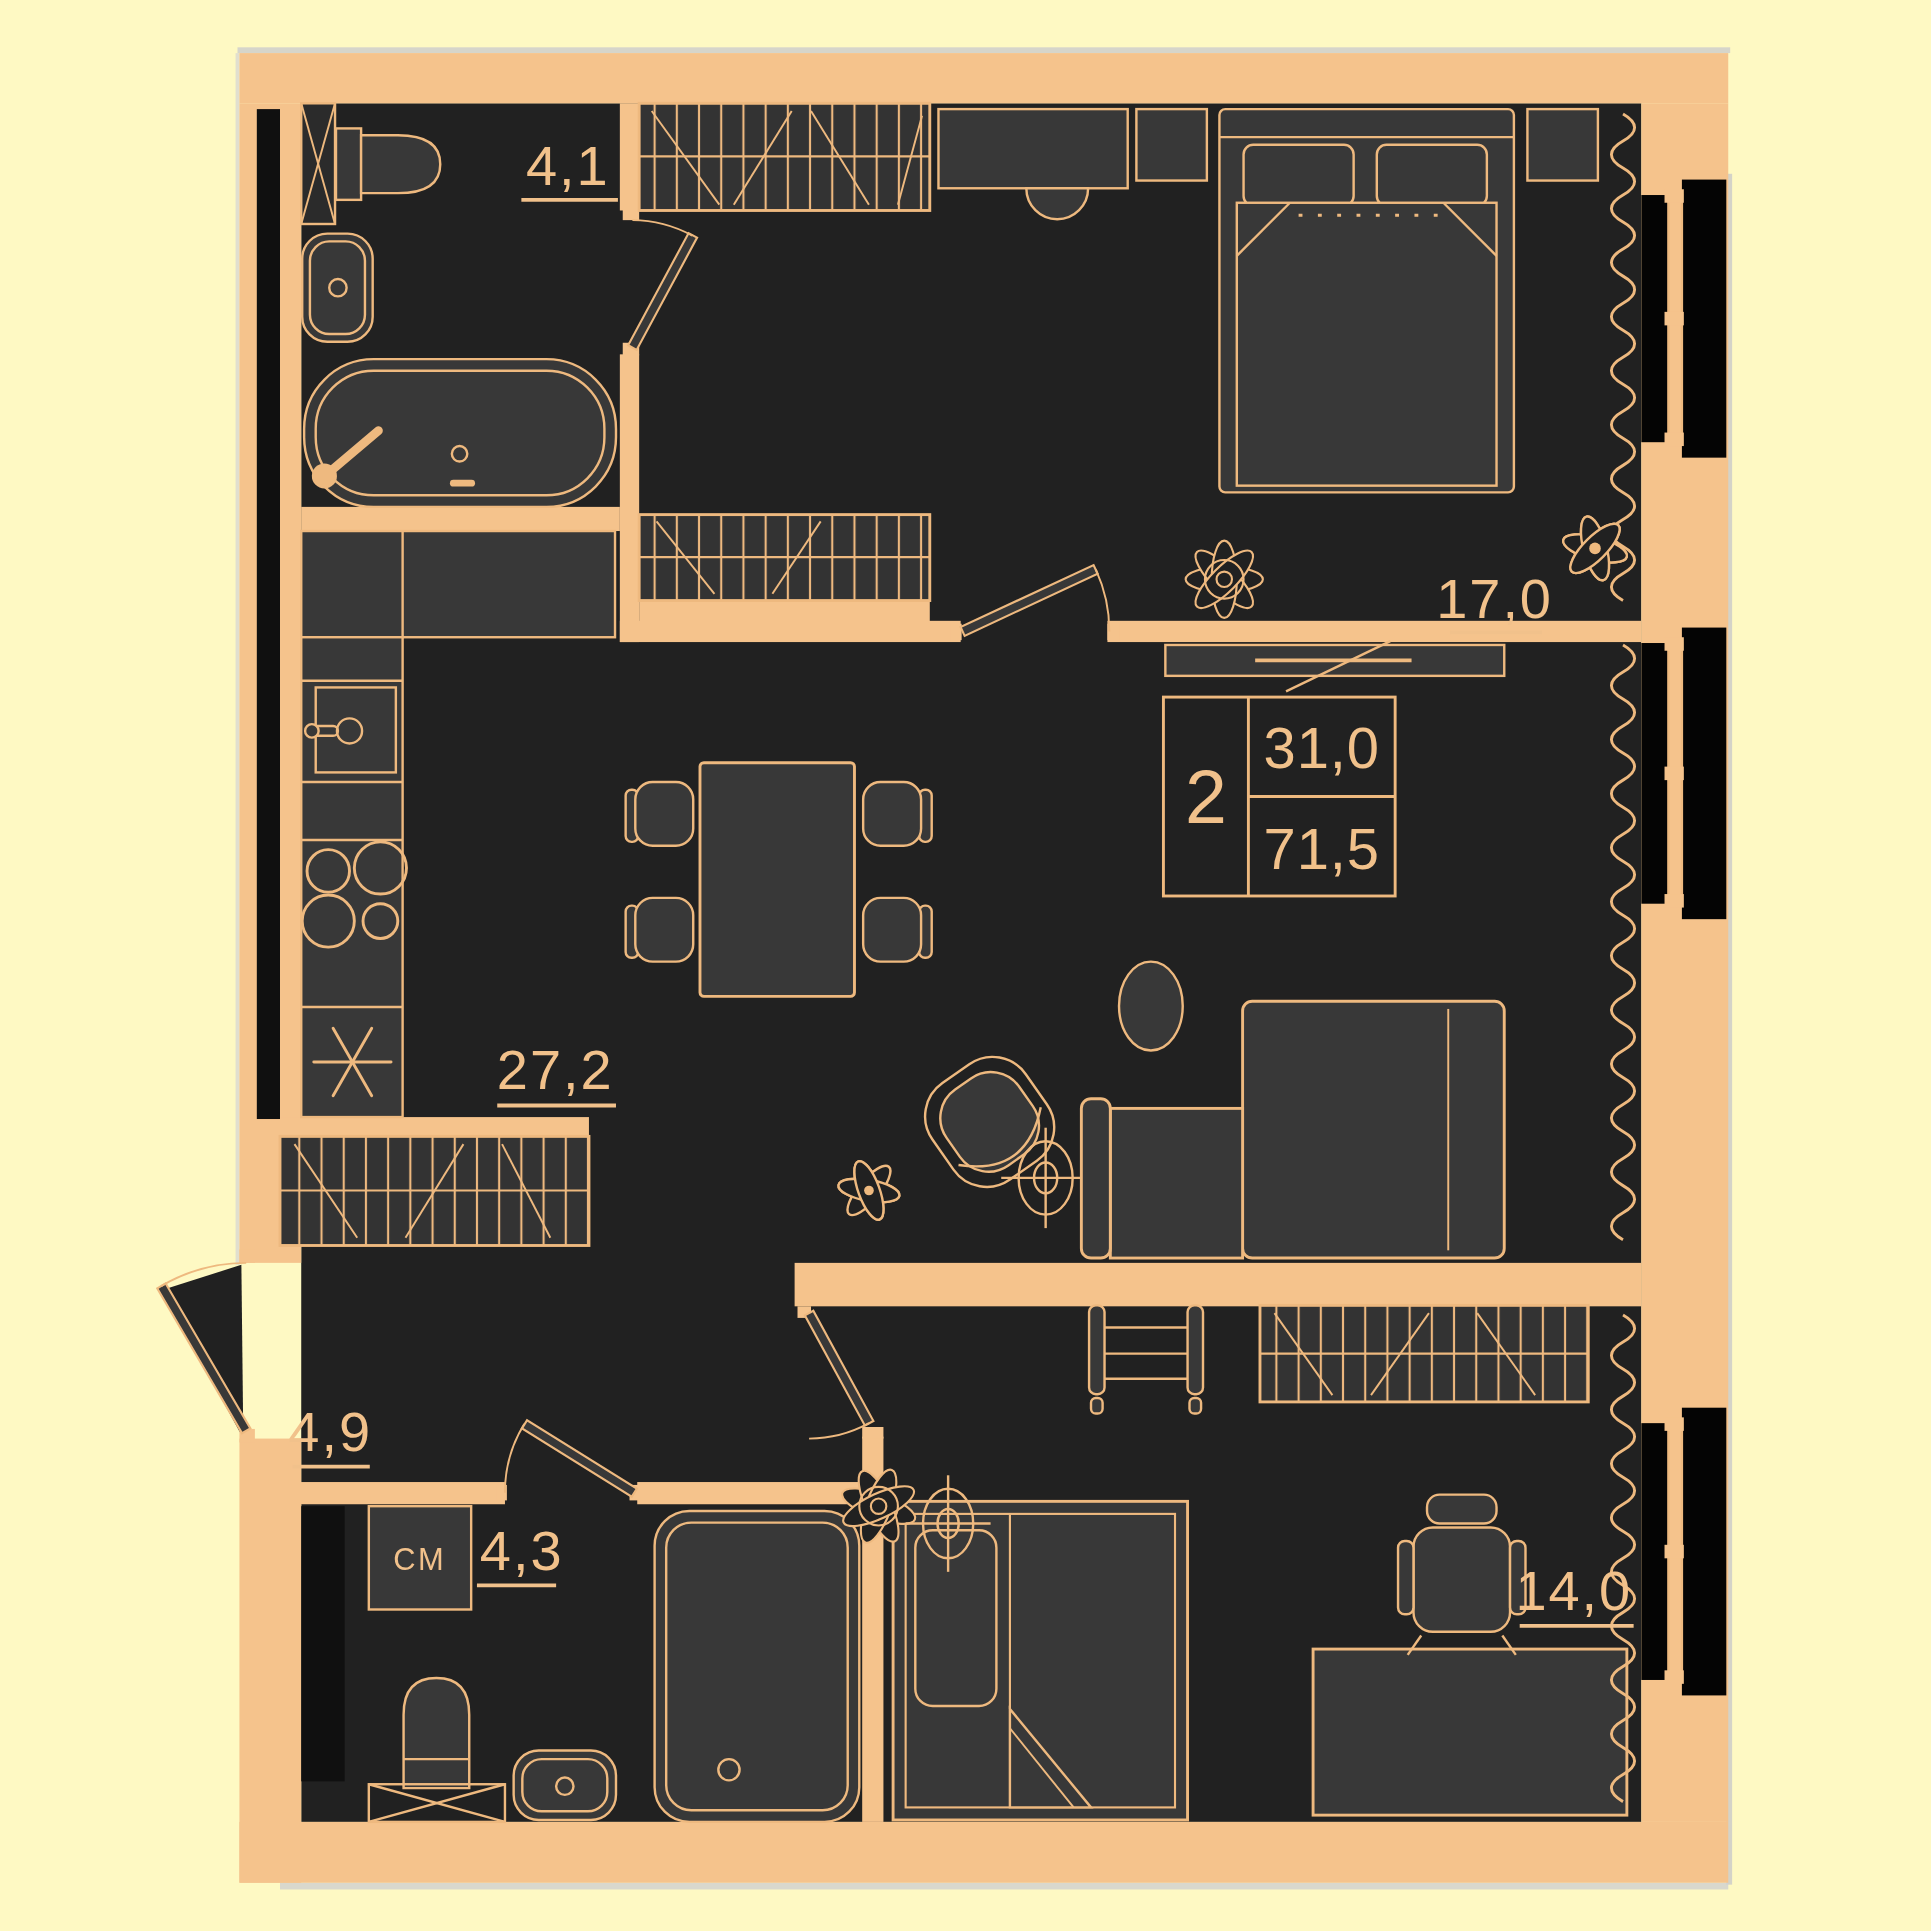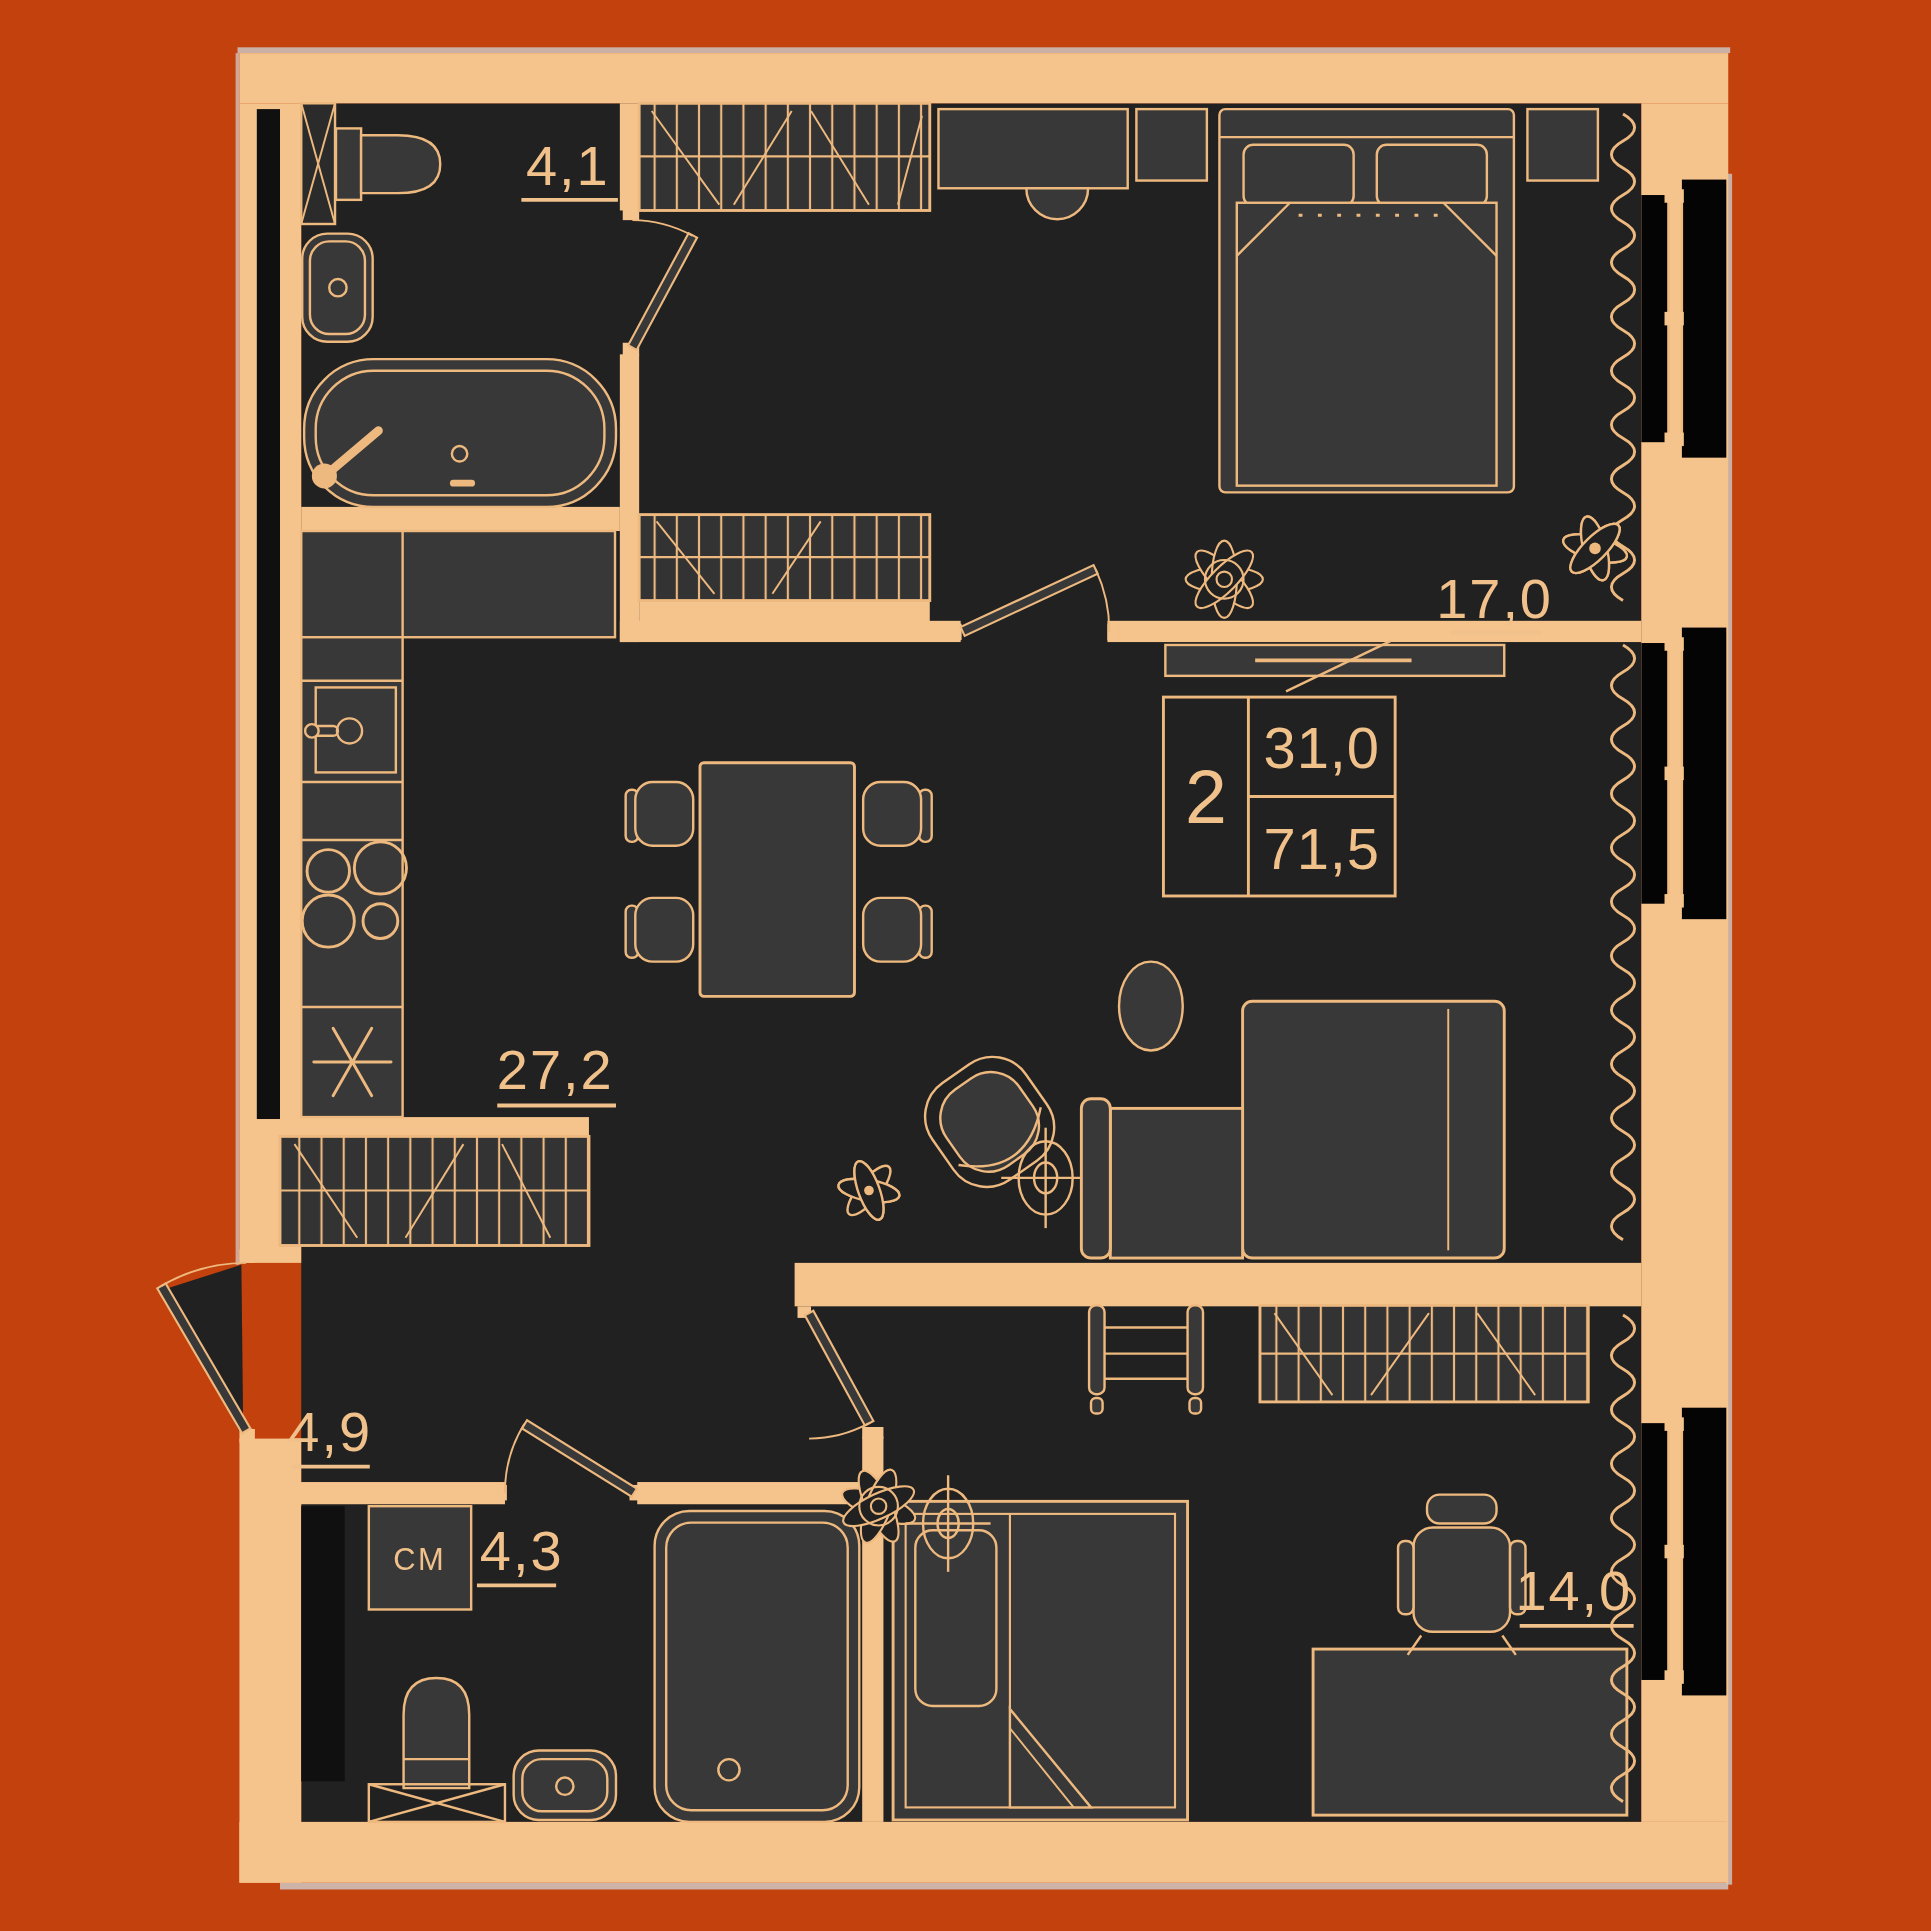--- a/index.html
+++ b/index.html
@@ -1,16 +1,16 @@
 <!DOCTYPE html>
 <html><head>
 <meta charset="utf-8">
 <style>
   html,body{margin:0;padding:0;background:#ffffff;}
-  .stage{width:1931px;height:1931px;position:relative;background:#c2410c;}
+  .stage{width:1931px;height:1931px;position:relative;background:#fef9c3;}
   svg{display:block;}
   svg text{font-family:"Liberation Sans",sans-serif;fill:#f1c18b;}
   .room-label{font-size:58px;letter-spacing:2px;}
   .area-label{font-size:60px;letter-spacing:1px;}
   .big-label{font-size:78px;}
   .tiny-label{font-size:32px;letter-spacing:3px;}
 </style>
 </head>
 <body>
 

